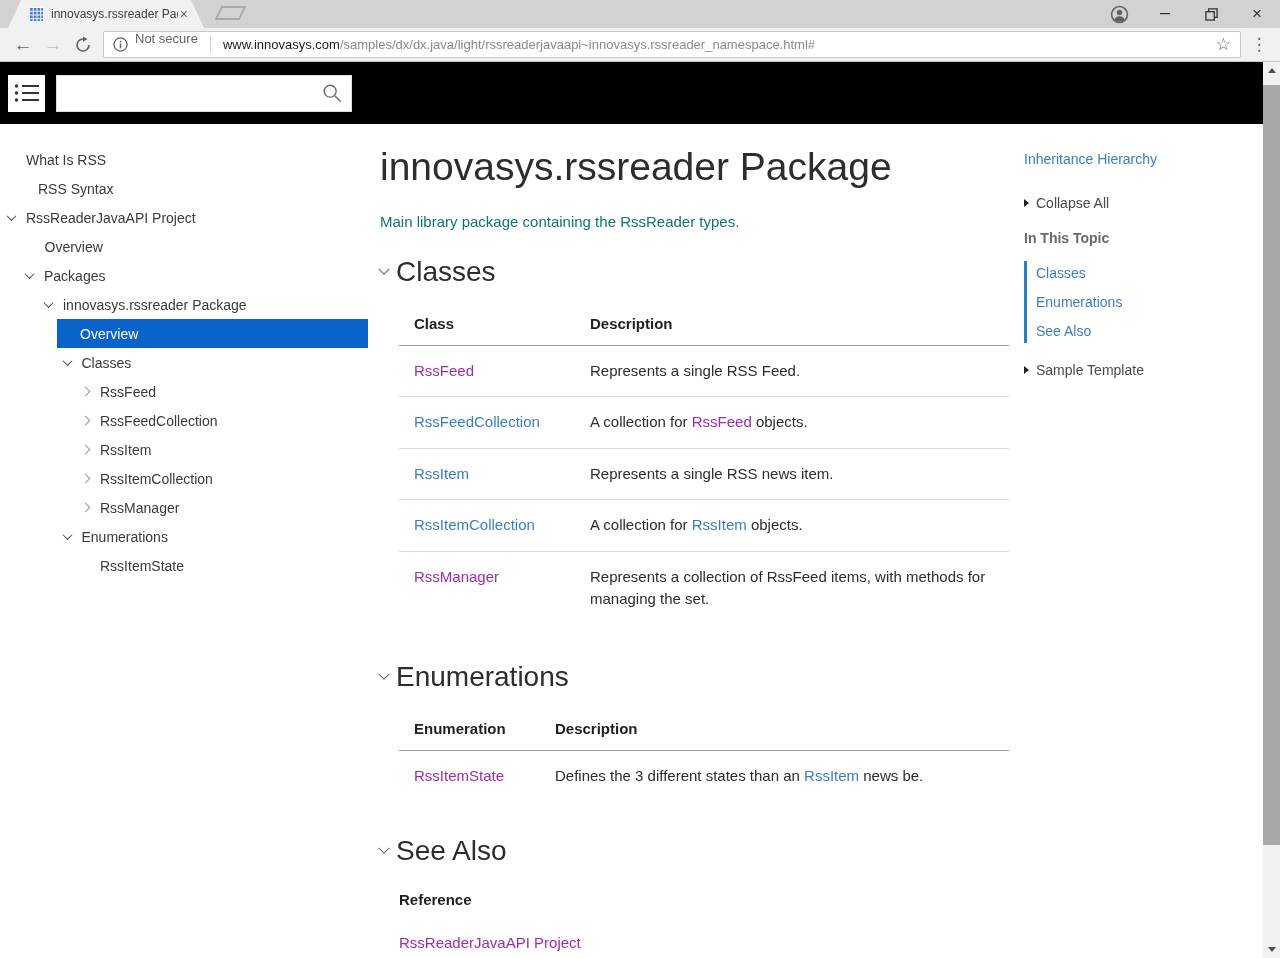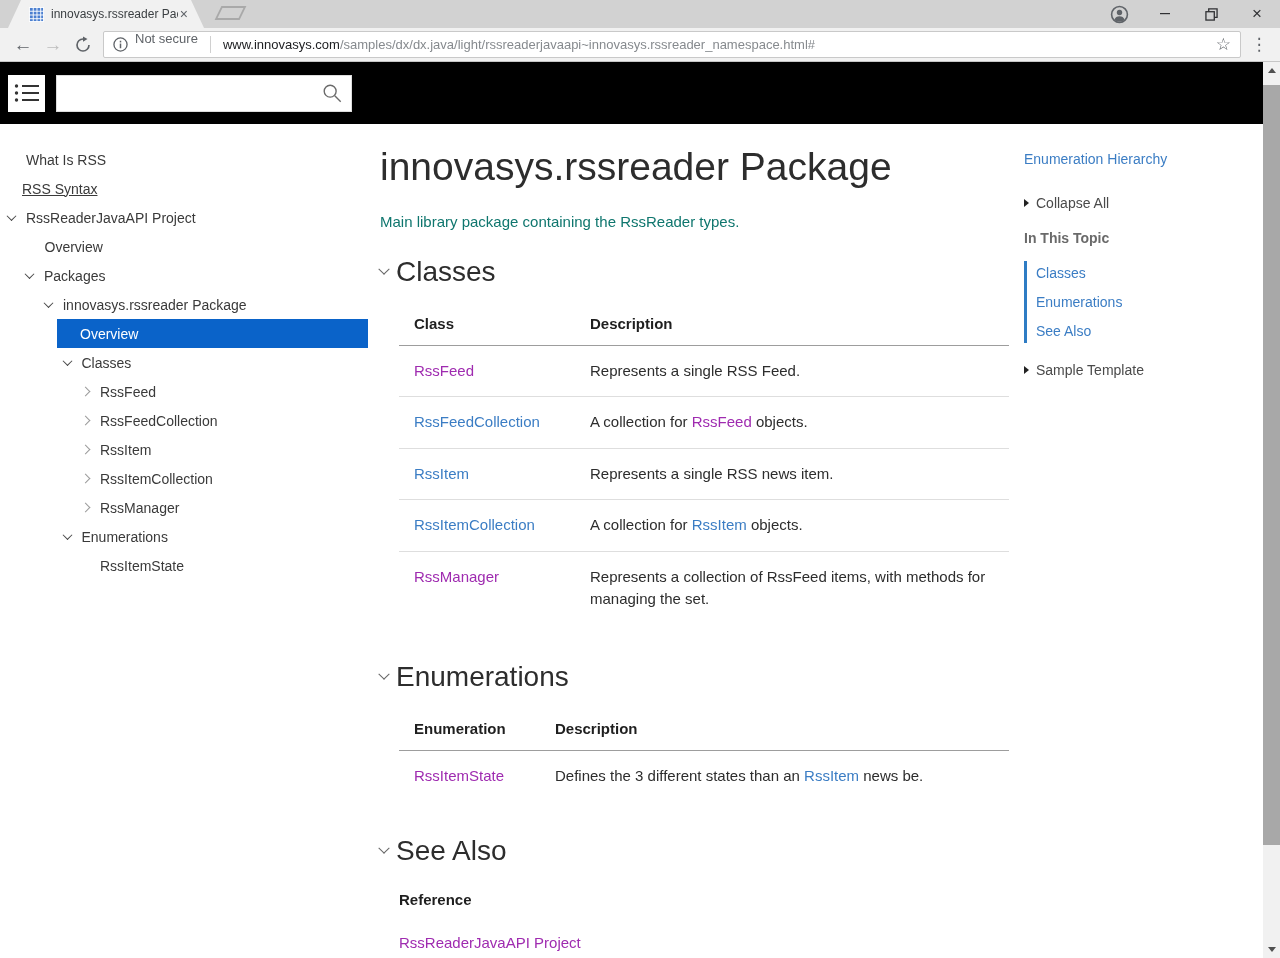--- a/index.html
+++ b/index.html
@@ -197,21 +197,21 @@
   </div>
 </div>
 
 <div class="page">
 
   <div class="nav-left" id="tree">
       <div class="trow" style="padding-left: 8px;">
         <span class="chev-slot"></span>
         <span>What Is RSS</span>
       </div>
-      <div class="trow" style="padding-left: 4px; text-decoration: underline;">
+      <div class="trow" style="padding-left: 20px;">
         <span class="chev-slot"></span>
         <span>RSS Syntax</span>
       </div>
       <div class="trow" style="padding-left: 8px;">
         <span class="chev-slot">
           <span class="cv exp"></span>
         </span>
         <span>RssReaderJavaAPI Project</span>
       </div>
       <div class="trow" style="padding-left: 26.5px;">
@@ -343,21 +343,21 @@
       <span class="sec-chev"></span>
       <span>See Also</span>
     </div>
     <div class="sec-sub">Reference</div>
     <div class="seealso-link">
       <span class="lnk visited">RssReaderJavaAPI Project</span>
     </div>
   </div>
 
   <div class="nav-right">
-    <div class="inh-link">Enumeration Hierarchy</div>
+    <div class="inh-link">Inheritance Hierarchy</div>
     <div class="collapse-all">
       <span class="tri"></span>
       <span>Collapse All</span>
     </div>
     <div class="itt">In This Topic</div>
     <div class="topic-links" id="topic-links">
         <span>Classes</span>
         <span>Enumerations</span>
         <span>See Also</span>
       </div>

